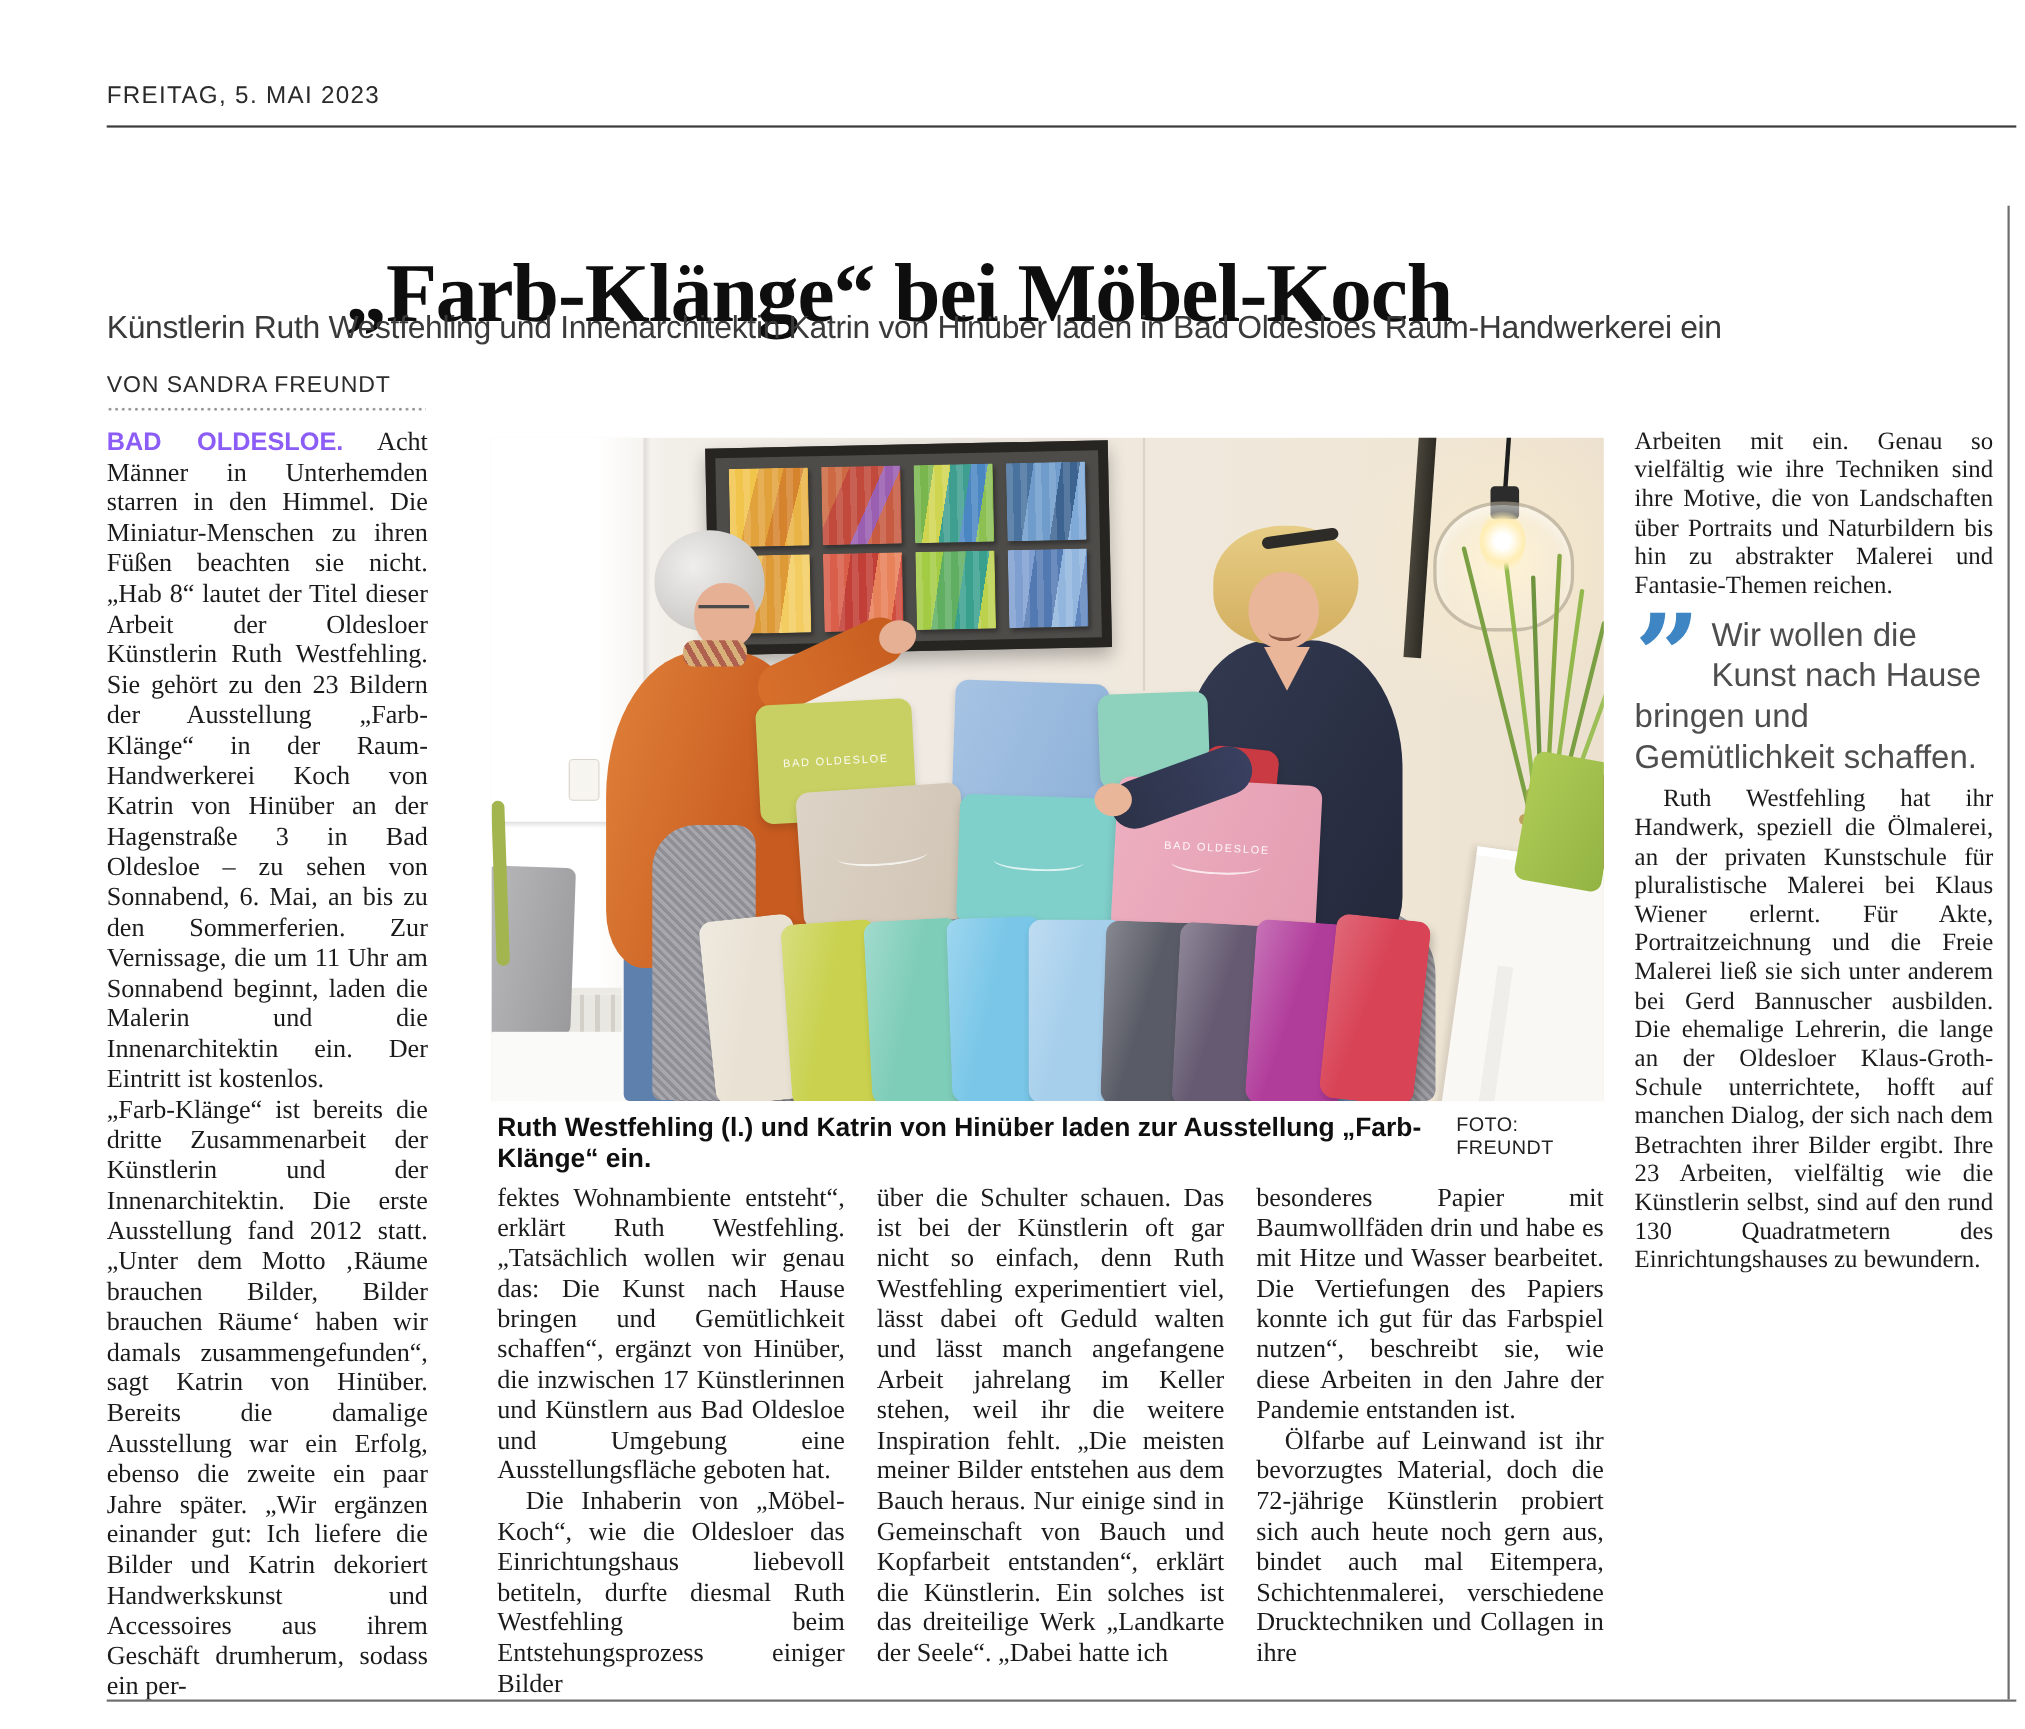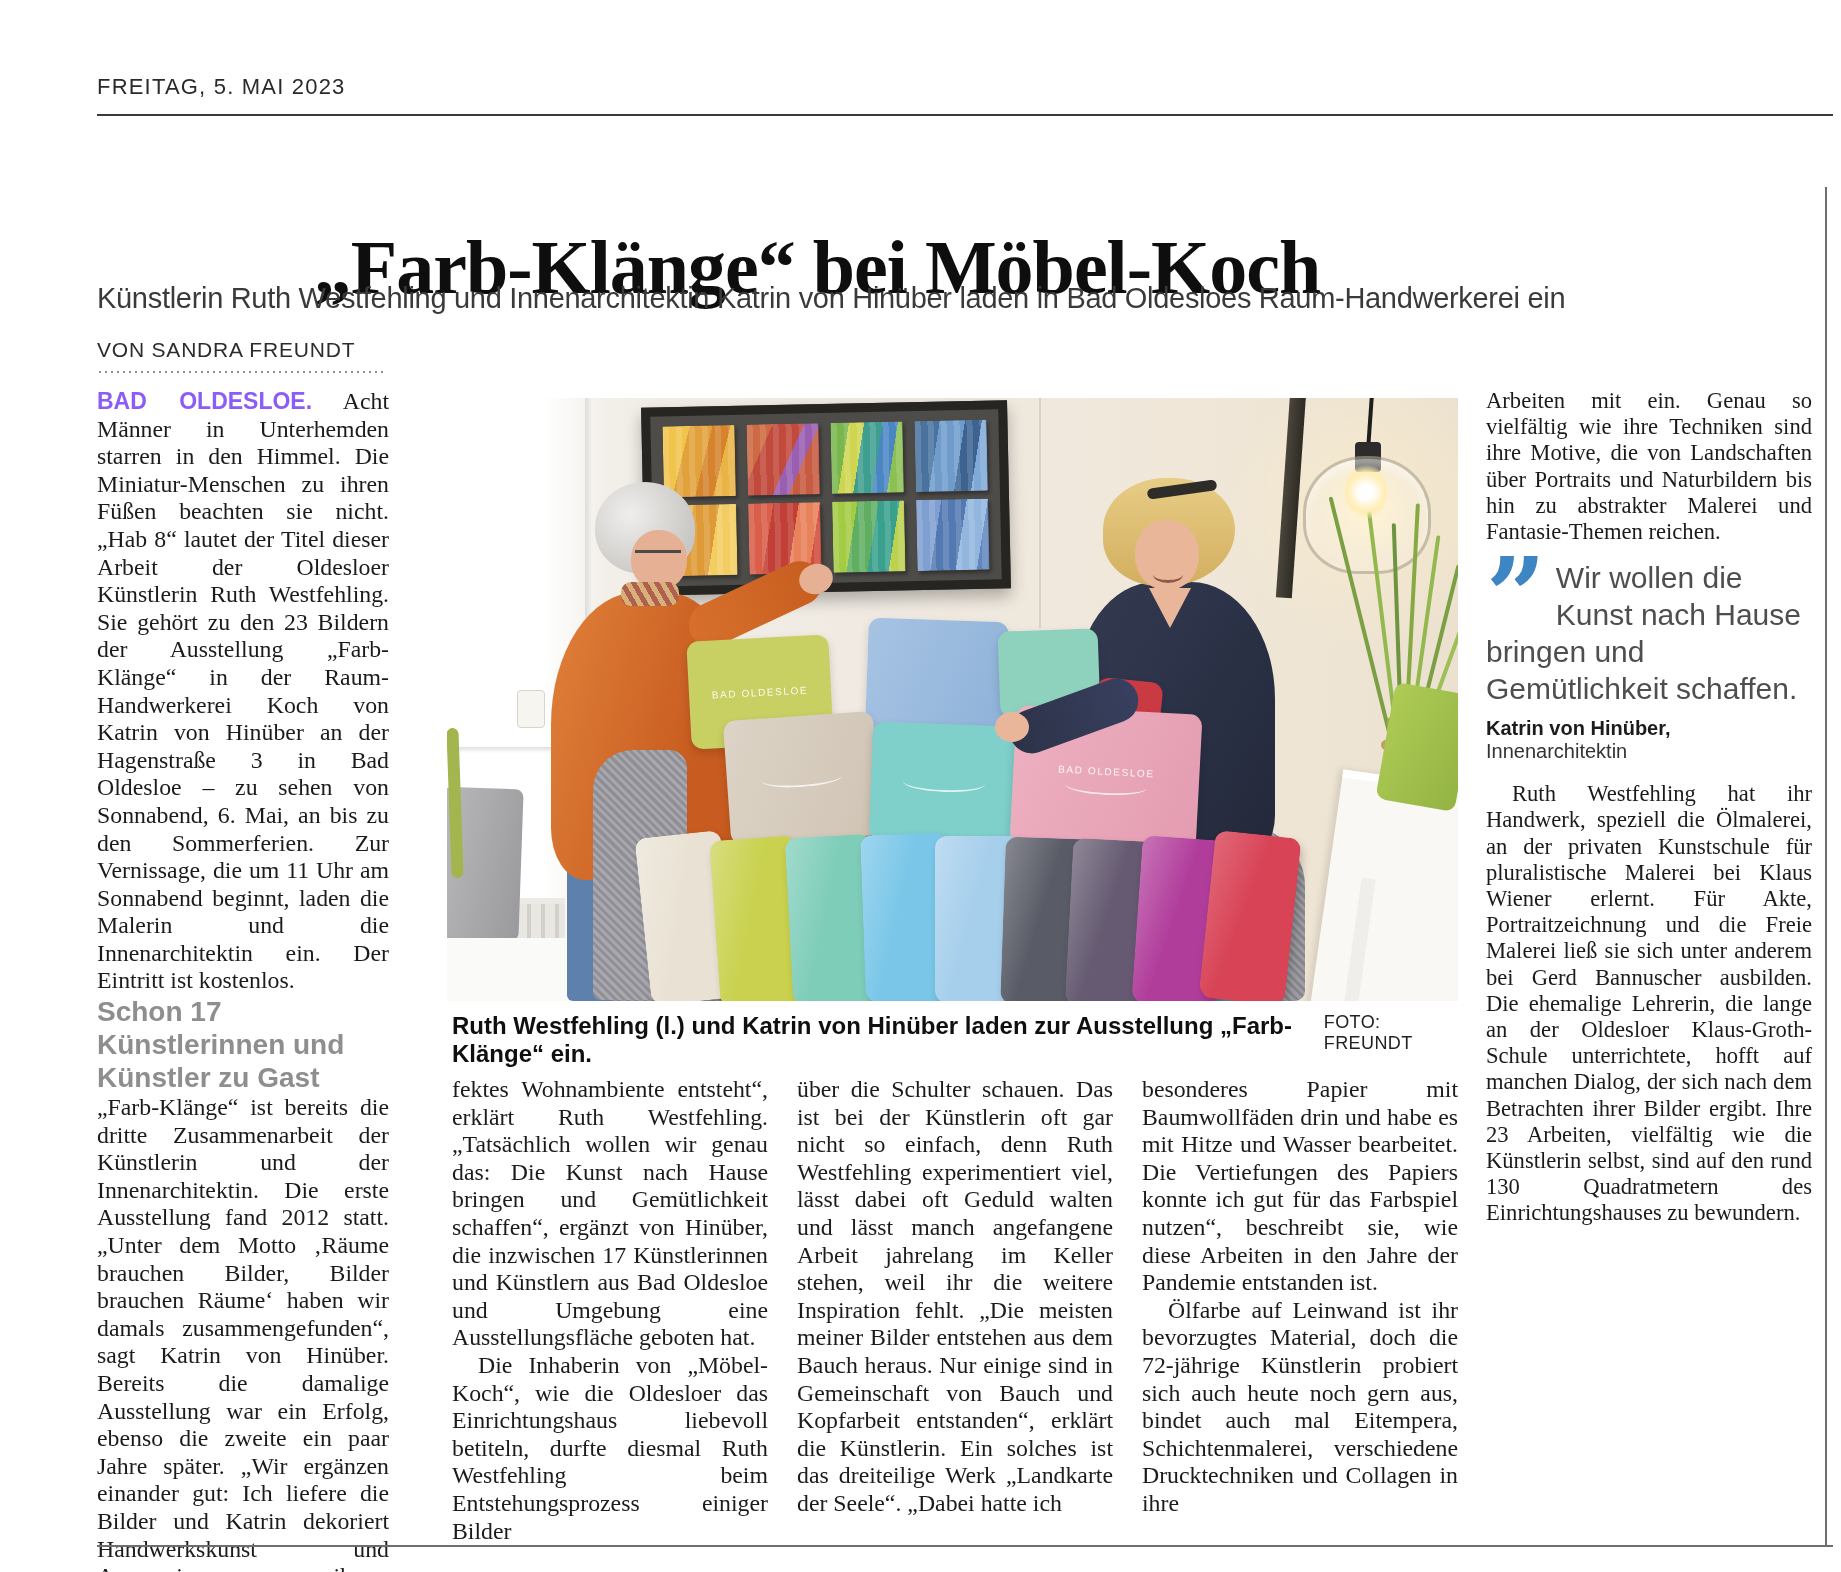--- a/index.html
+++ b/index.html
@@ -219,21 +219,20 @@
   <div class="rule-top"></div>
 
   <h1 class="headline">„Farb-Klänge“ bei Möbel-Koch</h1>
   <div class="subheadline">Künstlerin Ruth Westfehling und Innenarchitektin Katrin von Hinüber laden in Bad Oldesloes Raum-Handwerkerei ein</div>
 
   <div class="byline">VON SANDRA FREUNDT</div>
   <div class="byline-rule"></div>
 
   <div class="col-left body-text">
     <p><span class="lead">BAD OLDESLOE.</span><span> Acht Männer in Unterhemden starren in den Himmel. Die Miniatur-Menschen zu ihren Füßen beachten sie nicht. „Hab 8“ lautet der Titel dieser Arbeit der Oldesloer Künstlerin Ruth Westfehling. Sie gehört zu den 23 Bildern der Ausstellung „Farb-Klänge“ in der Raum-Handwerkerei Koch von Katrin von Hinüber an der Hagenstraße 3 in Bad Oldesloe – zu sehen von Sonnabend, 6. Mai, an bis zu den Sommerferien. Zur Vernissage, die um 11 Uhr am Sonnabend beginnt, laden die Malerin und die Innenarchitektin ein. Der Eintritt ist kostenlos.</span></p>
-    <p class="subhead">Schon 17 Künstlerinnen und Künstler zu Gast</p>
     <p>„Farb-Klänge“ ist bereits die dritte Zusammenarbeit der Künstlerin und der Innenarchitektin. Die erste Ausstellung fand 2012 statt. „Unter dem Motto ‚Räume brauchen Bilder, Bilder brauchen Räume‘ haben wir damals zusammengefunden“, sagt Katrin von Hinüber. Bereits die damalige Ausstellung war ein Erfolg, ebenso die zweite ein paar Jahre später. „Wir ergänzen einander gut: Ich liefere die Bilder und Katrin dekoriert Handwerkskunst und Accessoires aus ihrem Geschäft drumherum, sodass ein per-</p>
   </div>
 
   <div class="photo">
     <div class="window-light"></div>
     <div class="window-edge"></div>
     <div class="lamp-glow"></div>
     <div class="seam1"></div>
     <div class="outlet"></div>
     <div class="sill"></div>
@@ -344,23 +343,20 @@
   </div>
 
   <div class="col-right">
     <div class="body-text">
       <p>Arbeiten mit ein. Genau so vielfältig wie ihre Techniken sind ihre Motive, die von Landschaften über Portraits und Naturbildern bis hin zu abstrakter Malerei und Fantasie-Themen reichen.</p>
     </div>
     <div class="pullquote">
       <span class="q-icon">”</span>
       <div class="q-text">Wir wollen die Kunst nach Hause bringen und Gemütlichkeit schaffen.</div>
     </div>
-    <div class="q-attr">
-      <span class="q-author">Katrin von Hinüber,</span><span class="q-role"> Innenarchitektin</span>
-    </div>
     <div class="body-text">
       <p class="indent">Ruth Westfehling hat ihr Handwerk, speziell die Ölmalerei, an der privaten Kunstschule für pluralistische Malerei bei Klaus Wiener erlernt. Für Akte, Portraitzeichnung und die Freie Malerei ließ sie sich unter anderem bei Gerd Bannuscher ausbilden. Die ehemalige Lehrerin, die lange an der Oldesloer Klaus-Groth-Schule unterrichtete, hofft auf manchen Dialog, der sich nach dem Betrachten ihrer Bilder ergibt. Ihre 23 Arbeiten, vielfältig wie die Künstlerin selbst, sind auf den rund 130 Quadratmetern des Einrichtungshauses zu bewundern.</p>
     </div>
   </div>
 
   <div class="rule-bottom"></div>
   <div class="rule-right"></div>
 
 </div>
 

